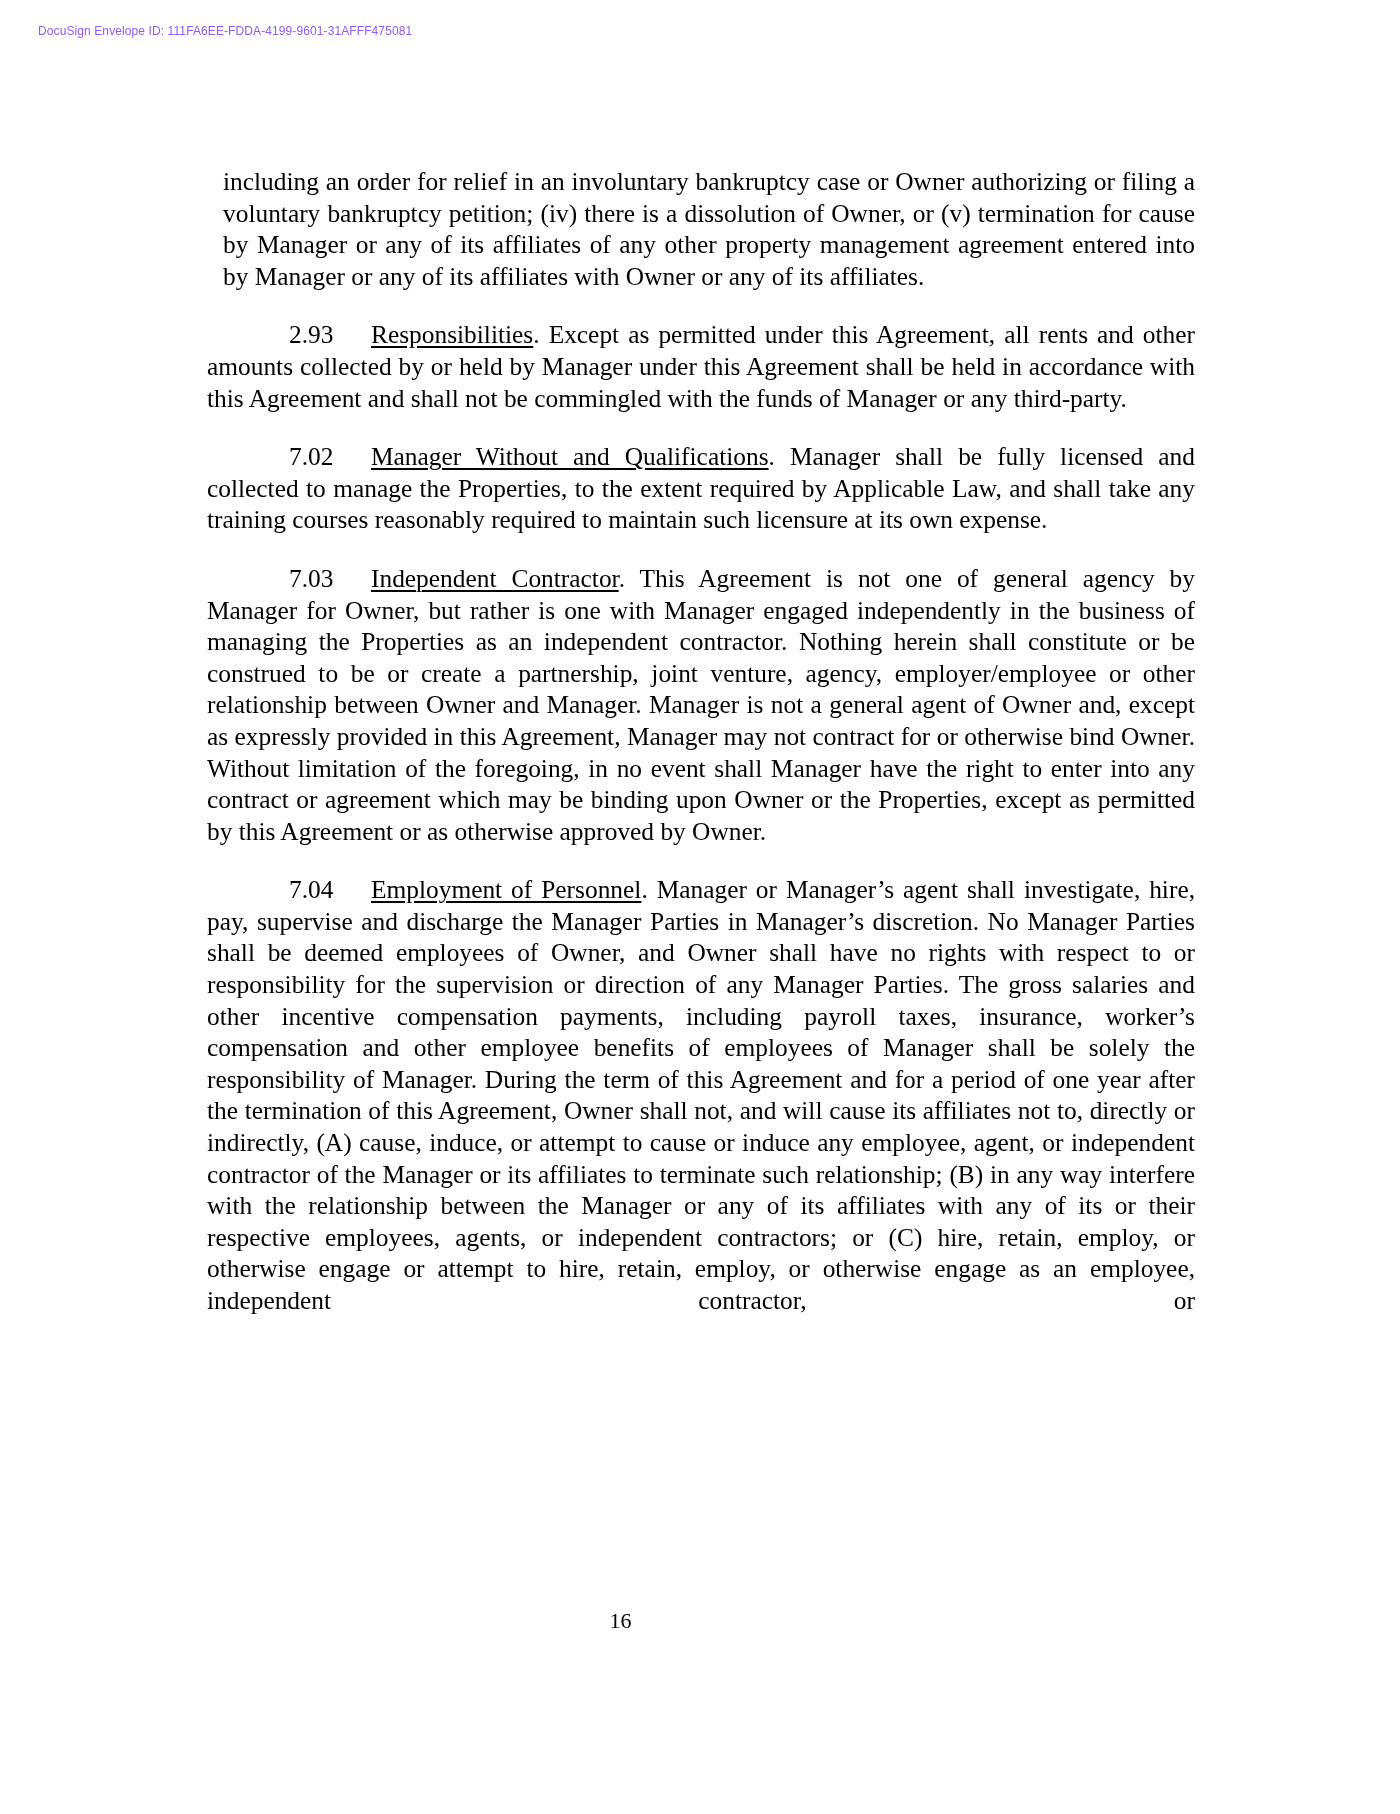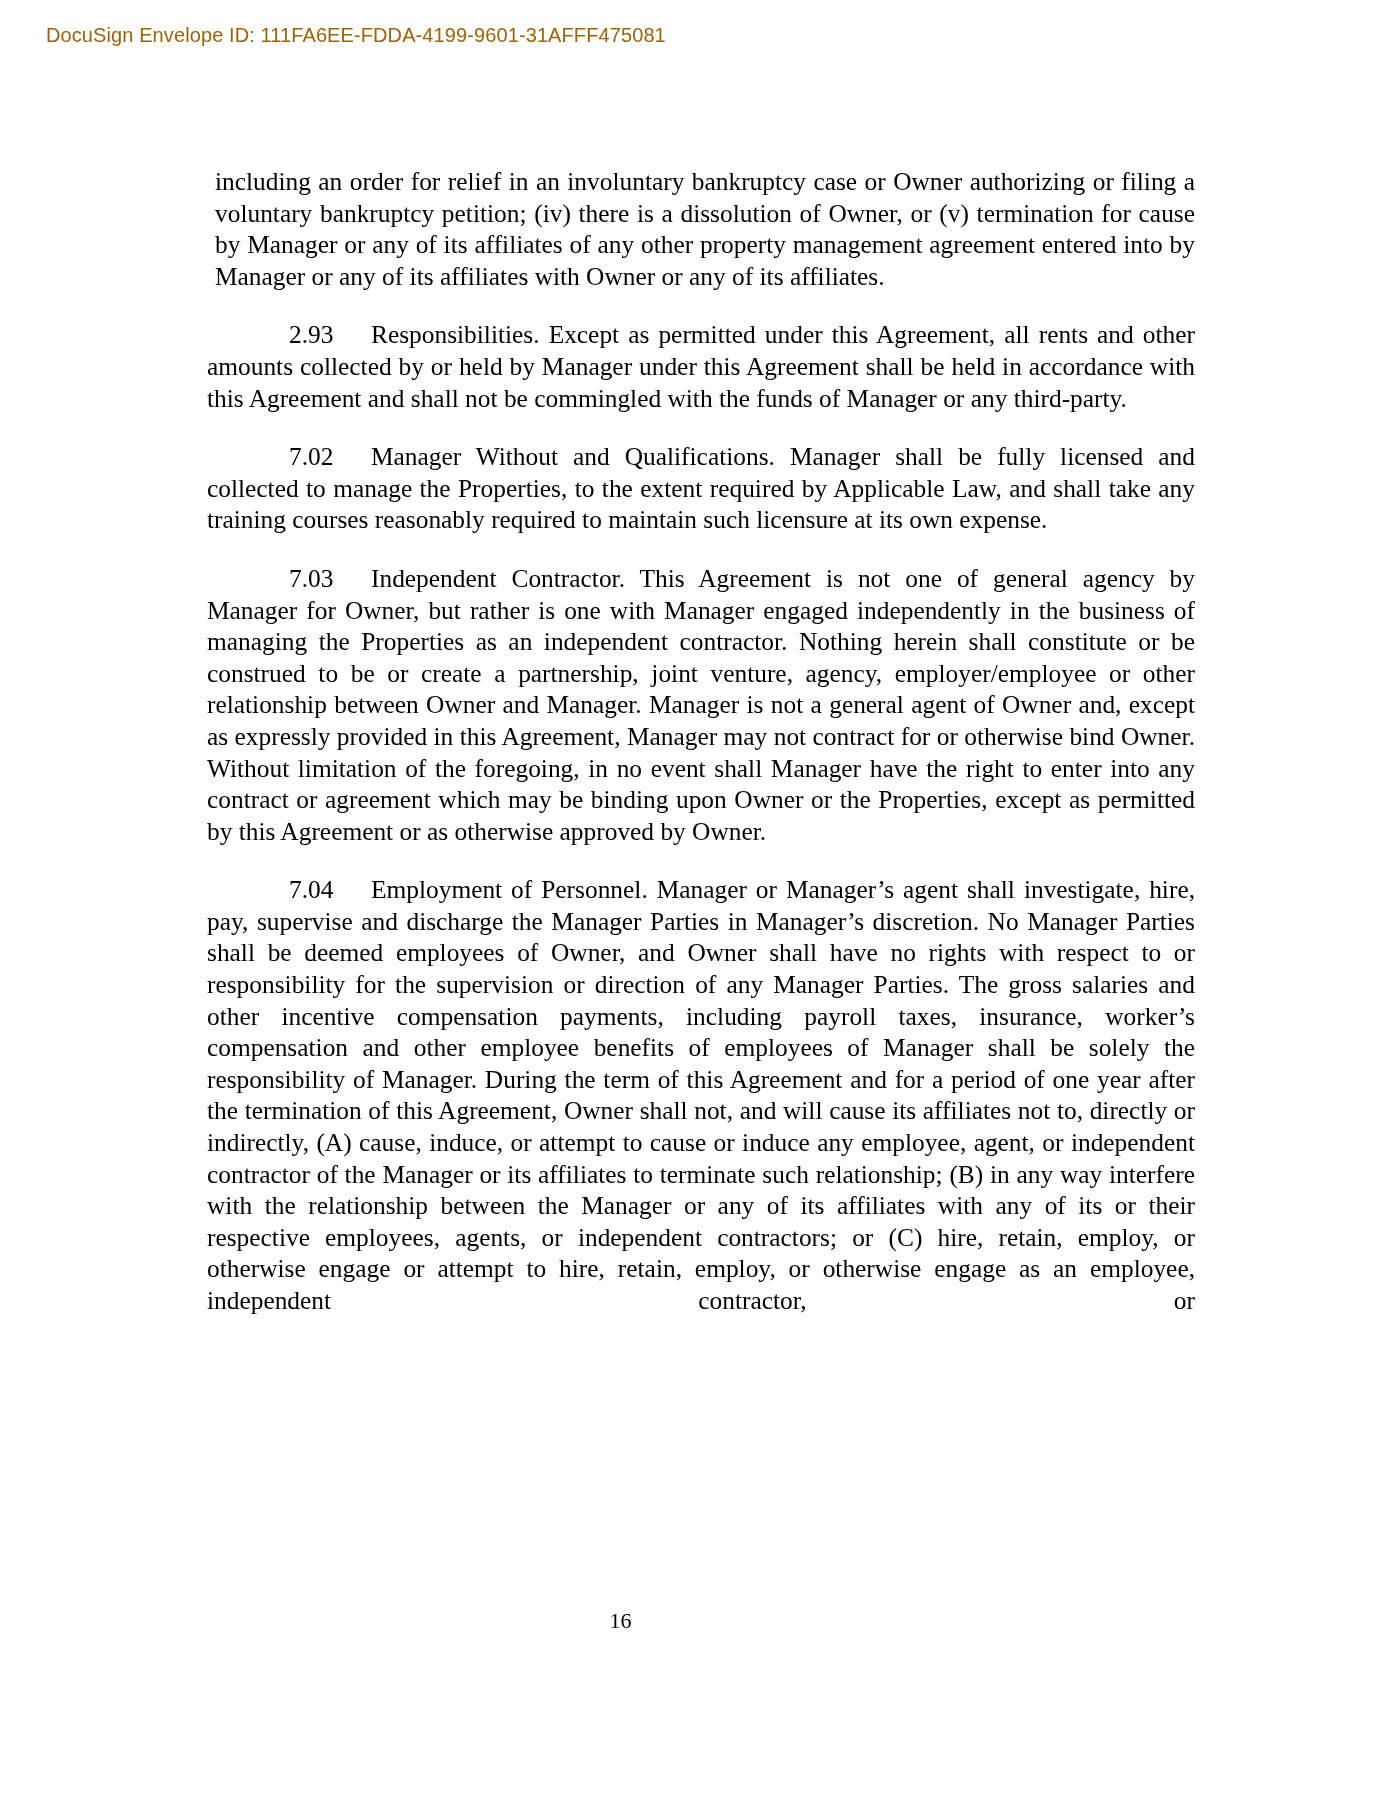--- a/index.html
+++ b/index.html
@@ -9,44 +9,44 @@
     }
     body {
       width: 1400px;
       height: 1814px;
       position: relative;
       overflow: hidden;
       color: #000000;
     }
     .envelope-id {
       position: absolute;
-      left: 46px;
+      left: 38px;
       top: 24px;
       font-family: "Liberation Sans", sans-serif;
-      font-size: 20px;
+      font-size: 12px;
       letter-spacing: 0.1px;
-      color: #a16207;
+      color: #8b5cf6;
     }
     .page-body {
       position: absolute;
       left: 207px;
       top: 166px;
       width: 988px;
       font-family: "Liberation Serif", serif;
       font-size: 25.4px;
       line-height: 31.6px;
     }
     .para {
       margin: 0;
       text-align: justify;
       text-align-last: left;
     }
     .para + .para { margin-top: 27px; }
     .lead {
-      margin: 0 0 27px 8px;
+      margin: 0 0 27px 16px;
       text-align: justify;
     }
     .article-title {
       text-align: center;
       font-weight: bold;
       font-size: 26.5px;
       margin: 34px 0 0 0;
       line-height: 32px;
     }
     .section-title {
@@ -60,20 +60,21 @@
       text-decoration: underline;
       text-decoration-thickness: 2px;
       text-underline-offset: 4px;
     }
     .sec-num {
       display: inline-block;
       margin-left: 82px;
       width: 82px;
     }
     .sec-head {
+      text-decoration: underline;
       text-decoration-thickness: 2px;
       text-underline-offset: 3px;
       margin-top: 44px;
     }
     .page-number {
       position: absolute;
       left: 0;
       width: 1241px;
       top: 1608px;
       text-align: center;

